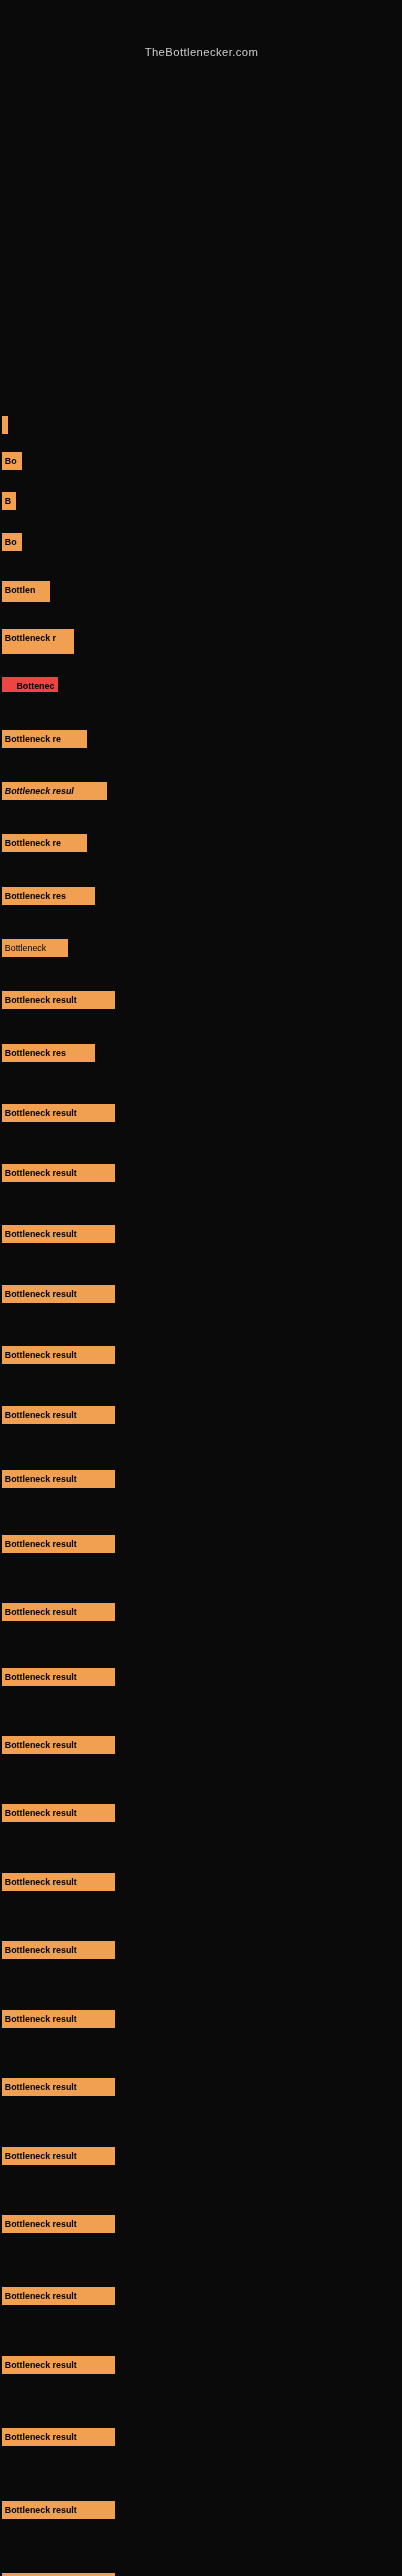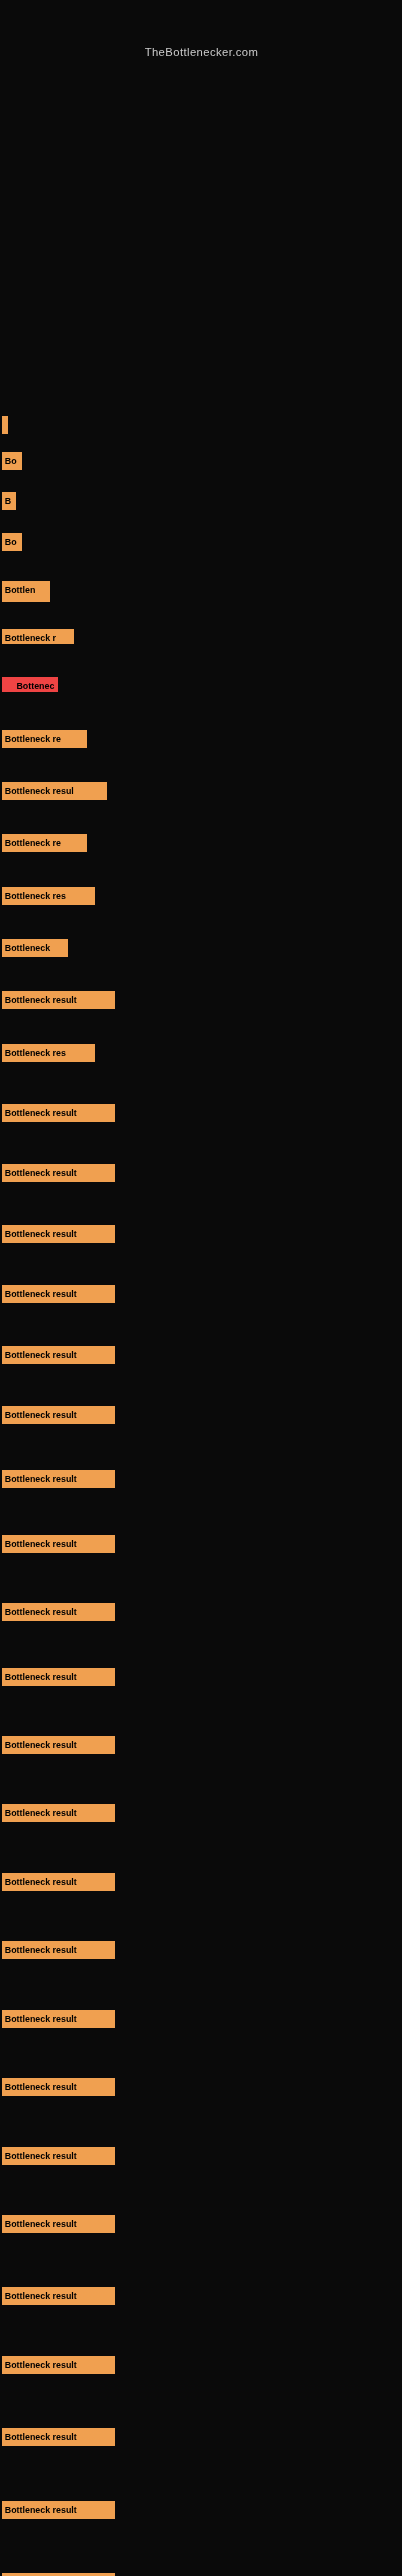--- a/index.html
+++ b/index.html
@@ -27,27 +27,27 @@
 <div>
   <div class="site-title">TheBottlenecker.com</div>
 </div>
 
 <div style="position: relative; width: 403px; height: 2544px; background: #0a0a0a;">
 <div style="position: absolute; left: 1.6px; top: 352px; width: 6.4px; background-color: rgb(240, 160, 80); color: rgb(0, 0, 0); font-size: 8.9px; font-weight: bold; white-space: nowrap; overflow: hidden; padding: 1.6px 3.2px; height: 17.7px; line-height: 14.5px;"></div>
     <div style="position: absolute; left: 1.6px; top: 388px; width: 20px; background-color: rgb(240, 160, 80); color: rgb(0, 0, 0); font-size: 8.9px; font-weight: bold; white-space: nowrap; overflow: hidden; padding: 1.6px 3.2px; height: 17.7px; line-height: 14.5px;">Bo</div>
     <div style="position: absolute; left: 1.6px; top: 428px; width: 14.5px; background-color: rgb(240, 160, 80); color: rgb(0, 0, 0); font-size: 8.9px; font-weight: bold; white-space: nowrap; overflow: hidden; padding: 1.6px 3.2px; height: 17.7px; line-height: 14.5px;">B</div>
     <div style="position: absolute; left: 1.6px; top: 469px; width: 20px; background-color: rgb(240, 160, 80); color: rgb(0, 0, 0); font-size: 8.9px; font-weight: bold; white-space: nowrap; overflow: hidden; padding: 1.6px 3.2px; height: 17.7px; line-height: 14.5px;">Bo</div>
     <div style="position: absolute; left: 1.6px; top: 517px; width: 48px; background-color: rgb(240, 160, 80); color: rgb(0, 0, 0); font-size: 8.9px; font-weight: bold; white-space: nowrap; overflow: hidden; padding: 1.6px 3.2px; height: 21px; line-height: 14.5px;">Bottlen</div>
-    <div style="position: absolute; left: 1.6px; top: 565px; width: 72px; background-color: rgb(240, 160, 80); color: rgb(0, 0, 0); font-size: 8.9px; font-weight: bold; white-space: nowrap; overflow: hidden; padding: 1.6px 3.2px; height: 15px; line-height: 14.5px;">Bottleneck r</div>
+    <div style="position: absolute; left: 1.6px; top: 565px; width: 72px; background-color: rgb(240, 160, 80); color: rgb(0, 0, 0); font-size: 8.9px; font-weight: bold; white-space: nowrap; overflow: hidden; padding: 1.6px 3.2px; height: 25px; line-height: 14.5px;">Bottleneck r</div>
     <div style="position: absolute; left: 1.6px; top: 613px; width: 56px; background-color: #ef4444; color: rgb(0, 0, 0); font-size: 8.9px; font-weight: bold; white-space: nowrap; overflow: hidden; padding: 1.6px 3.2px; height: 15px; line-height: 14.5px; text-align: right;">Bottenec</div>
     <div style="position: absolute; left: 1.6px; top: 666px; width: 85px; background-color: rgb(240, 160, 80); color: rgb(0, 0, 0); font-size: 8.9px; font-weight: bold; white-space: nowrap; overflow: hidden; padding: 1.6px 3.2px; height: 17.7px; line-height: 14.5px;">Bottleneck re</div>
-    <div style="position: absolute; left: 1.6px; top: 718px; width: 105px; background-color: rgb(240, 160, 80); color: rgb(0, 0, 0); font-size: 8.9px; font-weight: bold; white-space: nowrap; overflow: hidden; padding: 1.6px 3.2px; height: 17.7px; line-height: 14.5px;">Bottleneck resul</div>
+    <div style="position: absolute; left: 1.6px; top: 718px; width: 105px; background-color: rgb(240, 160, 80); color: rgb(0, 0, 0); font-size: 8.9px; font-weight: bold; white-space: nowrap; overflow: hidden; padding: 1.6px 3.2px; height: 17.7px; line-height: 14.5px; font-style: italic;">Bottleneck resul</div>
     <div style="position: absolute; left: 1.6px; top: 770px; width: 85px; background-color: rgb(240, 160, 80); color: rgb(0, 0, 0); font-size: 8.9px; font-weight: bold; white-space: nowrap; overflow: hidden; padding: 1.6px 3.2px; height: 17.7px; line-height: 14.5px;">Bottleneck re</div>
     <div style="position: absolute; left: 1.6px; top: 823px; width: 93px; background-color: rgb(240, 160, 80); color: rgb(0, 0, 0); font-size: 8.9px; font-weight: bold; white-space: nowrap; overflow: hidden; padding: 1.6px 3.2px; height: 17.7px; line-height: 14.5px;">Bottleneck res</div>
-    <div style="position: absolute; left: 1.6px; top: 875px; width: 66px; background-color: rgb(240, 160, 80); color: rgb(0, 0, 0); font-size: 8.9px; font-weight: bold; white-space: nowrap; overflow: hidden; padding: 1.6px 3.2px; height: 17.7px; line-height: 14.5px;">Bottleneck</div>
+    <div style="position: absolute; left: 1.6px; top: 875px; width: 66px; background-color: rgb(240, 160, 80); color: rgb(0, 0, 0); font-size: 8.9px; font-weight: normal; white-space: nowrap; overflow: hidden; padding: 1.6px 3.2px; height: 17.7px; line-height: 14.5px;">Bottleneck</div>
     <div style="position: absolute; left: 1.6px; top: 927px; width: 113px; background-color: rgb(240, 160, 80); color: rgb(0, 0, 0); font-size: 8.9px; font-weight: bold; white-space: nowrap; overflow: hidden; padding: 1.6px 3.2px; height: 17.7px; line-height: 14.5px;">Bottleneck result</div>
     <div style="position: absolute; left: 1.6px; top: 980px; width: 93px; background-color: rgb(240, 160, 80); color: rgb(0, 0, 0); font-size: 8.9px; font-weight: bold; white-space: nowrap; overflow: hidden; padding: 1.6px 3.2px; height: 17.7px; line-height: 14.5px;">Bottleneck res</div>
     <div style="position: absolute; left: 1.6px; top: 1040px; width: 113px; background-color: rgb(240, 160, 80); color: rgb(0, 0, 0); font-size: 8.9px; font-weight: bold; white-space: nowrap; overflow: hidden; padding: 1.6px 3.2px; height: 17.7px; line-height: 14.5px;">Bottleneck result</div>
     <div style="position: absolute; left: 1.6px; top: 1100px; width: 113px; background-color: rgb(240, 160, 80); color: rgb(0, 0, 0); font-size: 8.9px; font-weight: bold; white-space: nowrap; overflow: hidden; padding: 1.6px 3.2px; height: 17.7px; line-height: 14.5px;">Bottleneck result</div>
     <div style="position: absolute; left: 1.6px; top: 1161px; width: 113px; background-color: rgb(240, 160, 80); color: rgb(0, 0, 0); font-size: 8.9px; font-weight: bold; white-space: nowrap; overflow: hidden; padding: 1.6px 3.2px; height: 17.7px; line-height: 14.5px;">Bottleneck result</div>
     <div style="position: absolute; left: 1.6px; top: 1221px; width: 113px; background-color: rgb(240, 160, 80); color: rgb(0, 0, 0); font-size: 8.9px; font-weight: bold; white-space: nowrap; overflow: hidden; padding: 1.6px 3.2px; height: 17.7px; line-height: 14.5px;">Bottleneck result</div>
     <div style="position: absolute; left: 1.6px; top: 1282px; width: 113px; background-color: rgb(240, 160, 80); color: rgb(0, 0, 0); font-size: 8.9px; font-weight: bold; white-space: nowrap; overflow: hidden; padding: 1.6px 3.2px; height: 17.7px; line-height: 14.5px;">Bottleneck result</div>
     <div style="position: absolute; left: 1.6px; top: 1342px; width: 113px; background-color: rgb(240, 160, 80); color: rgb(0, 0, 0); font-size: 8.9px; font-weight: bold; white-space: nowrap; overflow: hidden; padding: 1.6px 3.2px; height: 17.7px; line-height: 14.5px;">Bottleneck result</div>
     <div style="position: absolute; left: 1.6px; top: 1406px; width: 113px; background-color: rgb(240, 160, 80); color: rgb(0, 0, 0); font-size: 8.9px; font-weight: bold; white-space: nowrap; overflow: hidden; padding: 1.6px 3.2px; height: 17.7px; line-height: 14.5px;">Bottleneck result</div>
     <div style="position: absolute; left: 1.6px; top: 1471px; width: 113px; background-color: rgb(240, 160, 80); color: rgb(0, 0, 0); font-size: 8.9px; font-weight: bold; white-space: nowrap; overflow: hidden; padding: 1.6px 3.2px; height: 17.7px; line-height: 14.5px;">Bottleneck result</div>

